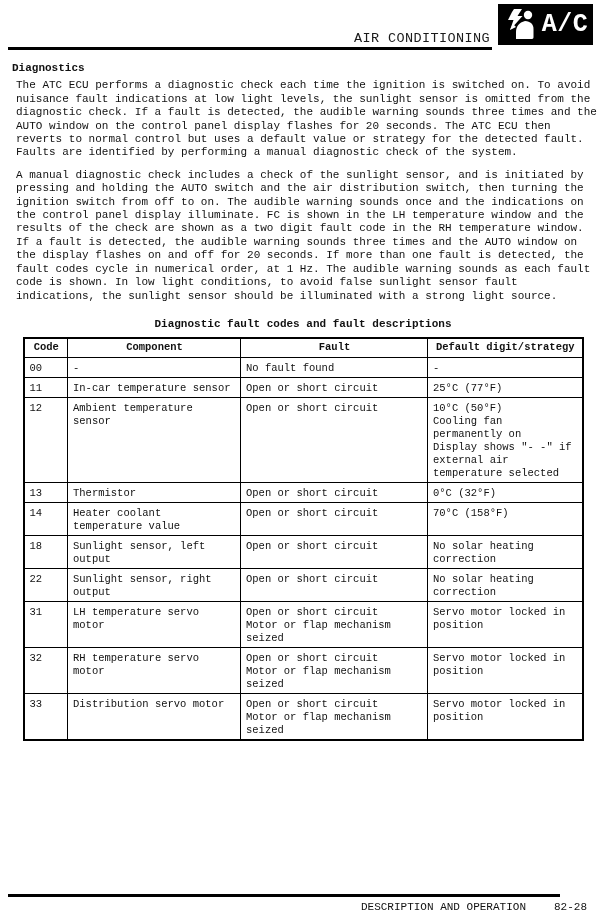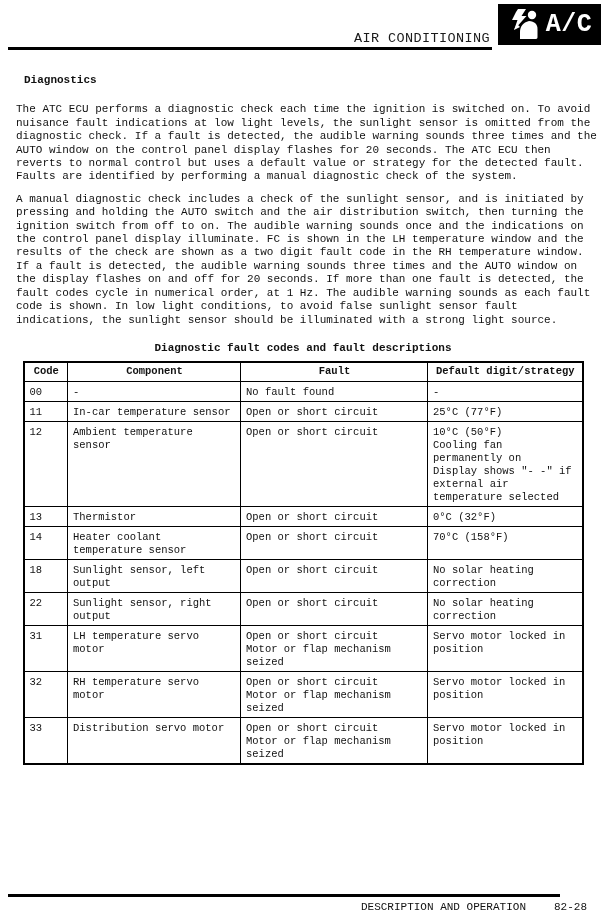--- a/index.html
+++ b/index.html
@@ -21,21 +21,21 @@
     right: 115px;
     font-size: 13.5px;
     letter-spacing: 0.4px;
     color: #1a1a1a;
     white-space: nowrap;
   }
   .ac-badge {
     position: absolute;
     top: 4px;
     left: 498px;
-    width: 103px;
+    width: 95px;
     height: 41px;
     background: #000;
     color: #fff;
     display: flex;
     align-items: center;
     justify-content: center;
     gap: 1px;
   }
   .ac-badge svg { display: block; }
   .ac-badge-label {
@@ -59,21 +59,21 @@
     position: absolute;
     left: 8px;
     top: 58px;
     width: 590px;
     font-size: 11px;
     line-height: 13.4px;
   }
   .section-heading {
     font-size: 11px;
     font-weight: bold;
-    margin: 16px;
+    margin: 4px;
   }
   .content p { margin: 0 0 9px 8px; }
 
   .table-title {
     text-align: center;
     font-weight: bold;
     font-size: 11px;
     margin: 15px 0 6px 0;
   }
 
@@ -189,21 +189,21 @@
 Display shows "- -" if external air temperature selected</td>
   </tr>
           <tr>
     <td>13</td>
     <td>Thermistor</td>
     <td>Open or short circuit</td>
     <td>0°C (32°F)</td>
   </tr>
           <tr>
     <td>14</td>
-    <td>Heater coolant temperature sensor</td>
+    <td>Heater coolant temperature value</td>
     <td>Open or short circuit</td>
     <td>70°C (158°F)</td>
   </tr>
           <tr>
     <td>18</td>
     <td>Sunlight sensor, left output</td>
     <td>Open or short circuit</td>
     <td>No solar heating correction</td>
   </tr>
           <tr>

